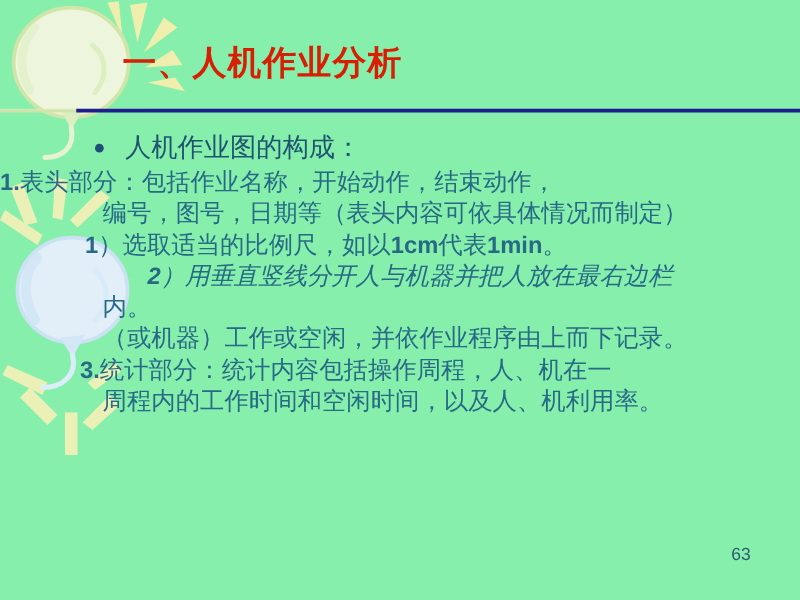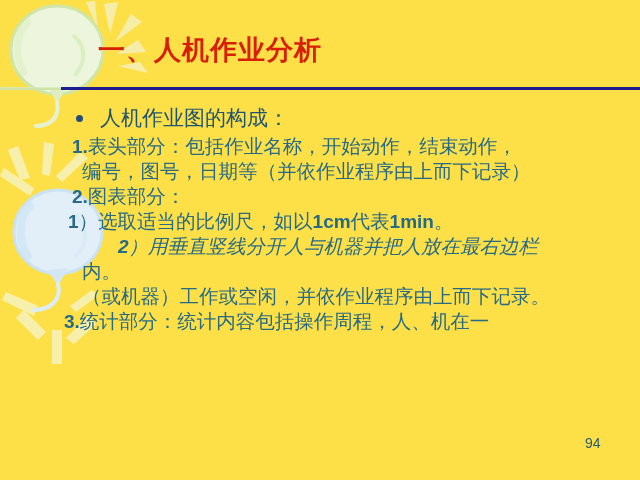--- a/index.html
+++ b/index.html
@@ -8,21 +8,21 @@
     padding: 0;
     background: #ffffff;
   }
   body {
     font-family: "Liberation Serif", "DejaVu Serif", serif;
   }
   .slide {
     position: relative;
     width: 640px;
     height: 480px;
-    background: #fde047;
+    background: #86efac;
     overflow: hidden;
   }
 
   
   .decor-layer {
     position: absolute;
     left: 0; top: 0;
     width: 640px; height: 480px;
     pointer-events: none;
   }
@@ -94,21 +94,21 @@
     white-space: nowrap;
   }
 
   .para {
     font-family: "Liberation Serif", "DejaVu Serif", serif;
     font-size: 19.5px;
     color: #276a86;
     line-height: 25px;
     white-space: nowrap;
   }
-  .para.indent-0 { padding-left: 72px; }
+  .para.indent-0 { }
   .para.indent-1 { padding-left: 64px; }
   .para.indent-2 { padding-left: 68px; }
   .para.indent-3 { padding-left: 118px; font-style: italic; }
   .para.indent-4 { padding-left: 82px; }
 
   .num {
     font-family: "Liberation Sans", "DejaVu Sans", sans-serif;
     font-weight: bold;
     font-size: 19px;
   }
@@ -185,24 +185,24 @@
 
   <div class="body-block">
 
     <div class="bullet-line">
       <span class="bullet-dot"></span>
       <span class="bullet-text">人机作业图的构成：</span>
     </div>
 
     <div id="para-host">
         <div class="para indent-0"><span class="num">1.</span><span>表头部分：包括作业名称，开始动作，结束动作，</span></div>
-        <div class="para indent-4"><span>编号，图号，日期等（并依作业程序由上而下记录）</span></div>
-        <div class="para indent-0"><span class="num">2.</span><span>图表部分：</span></div>
+        <div class="para indent-4"><span>编号，图号，日期等（表头内容可依具体情况而制定）</span></div>
         <div class="para indent-2"><span><span class="sans-em">1</span>）选取适当的比例尺，如以<span class="sans-em">1cm</span>代表<span class="sans-em">1min</span>。</span></div>
         <div class="para indent-3"><span><span class="sans-em">2</span>）用垂直竖线分开人与机器并把人放在最右边栏</span></div>
         <div class="para indent-4"><span>内。</span></div>
         <div class="para indent-4"><span>（或机器）工作或空闲，并依作业程序由上而下记录。</span></div>
         <div class="para indent-1"><span class="num">3.</span><span>统计部分：统计内容包括操作周程，人、机在一</span></div>
+        <div class="para indent-4"><span>周程内的工作时间和空闲时间，以及人、机利用率。</span></div>
       </div>
   </div>
 
-  <div class="page-number">94</div>
+  <div class="page-number">63</div>
 </div>
 
 </body></html>

